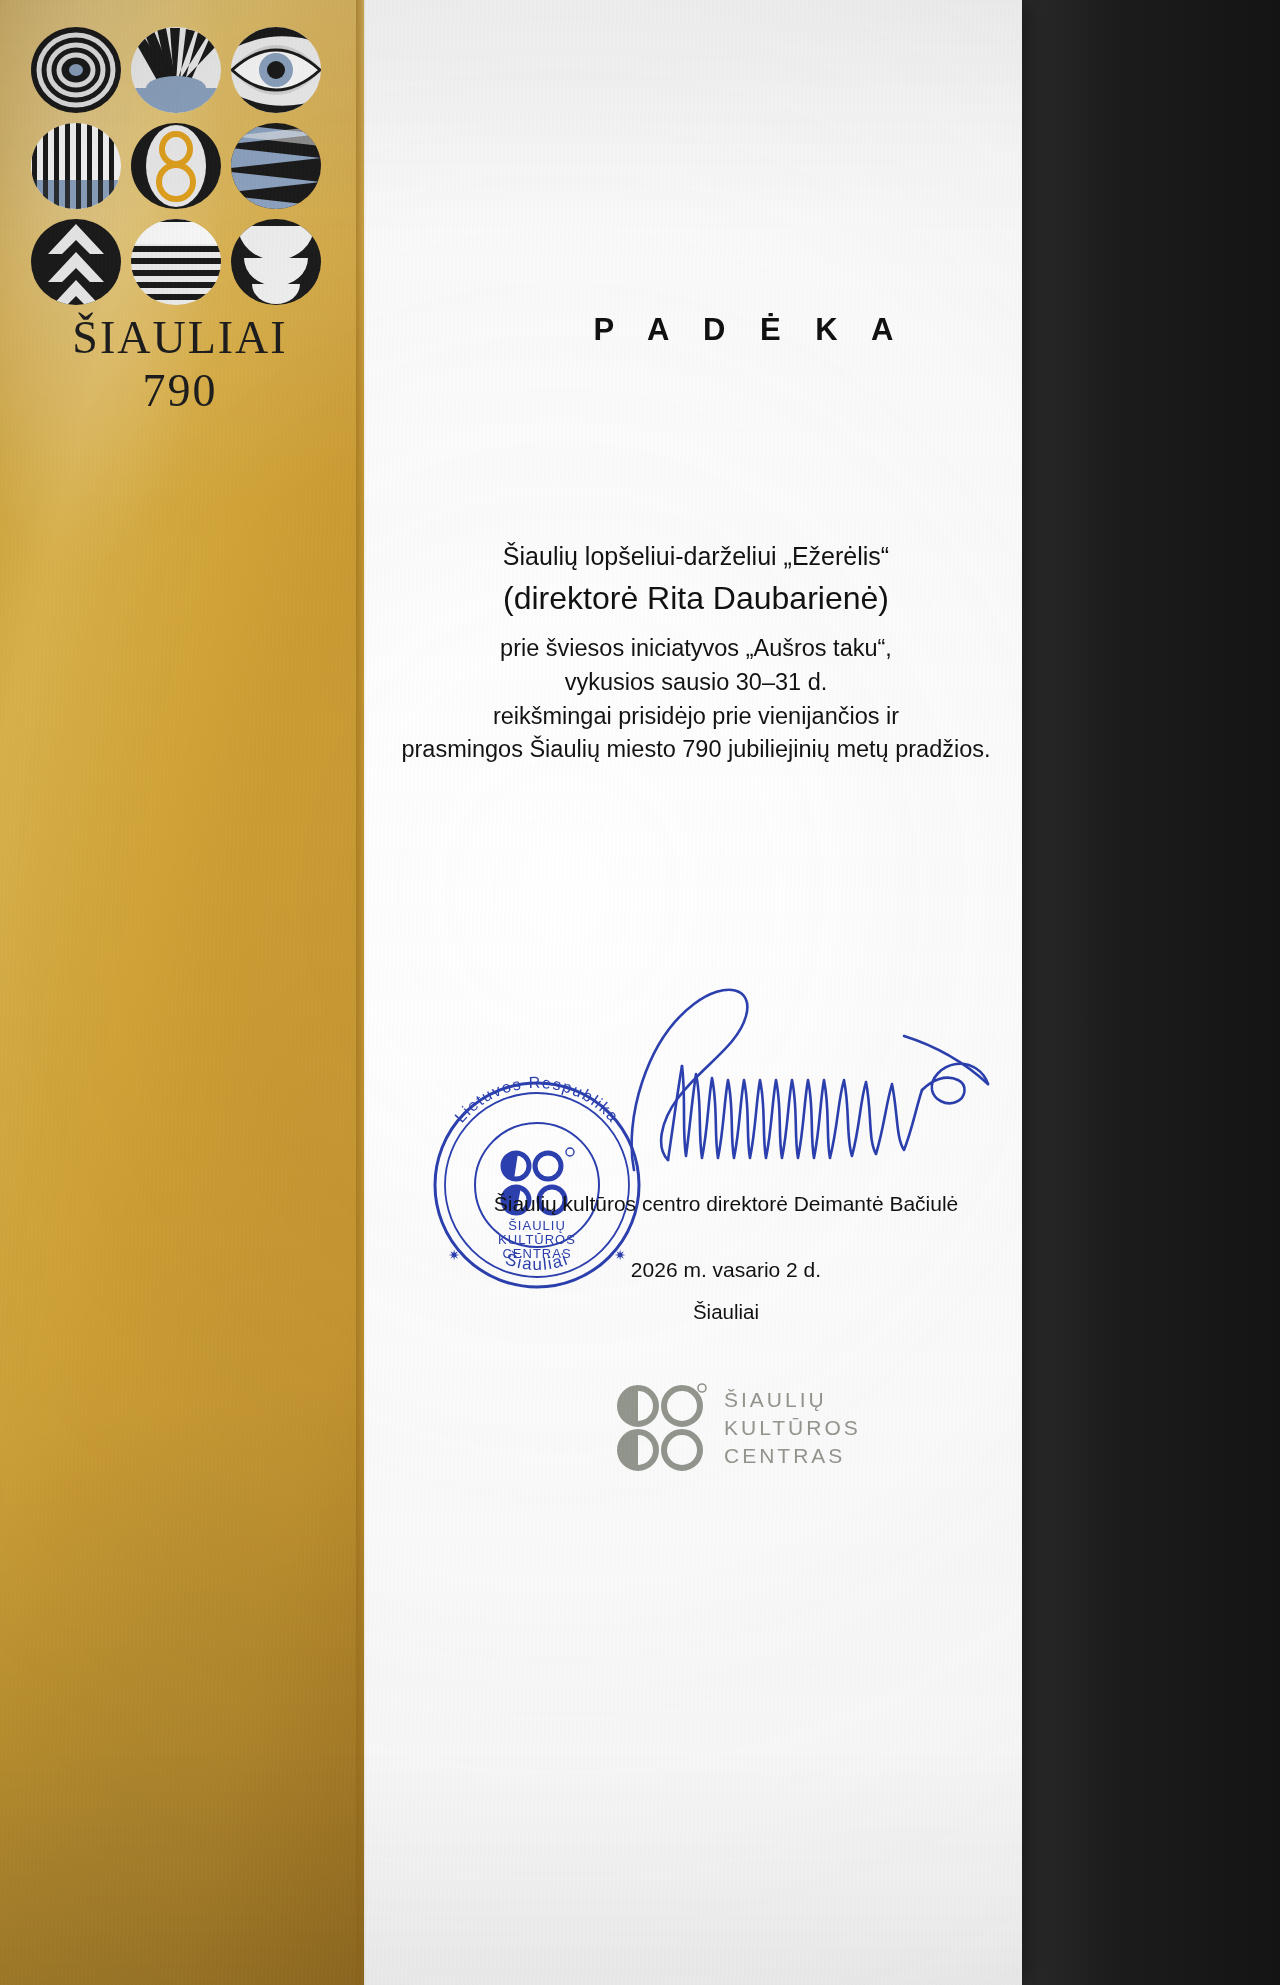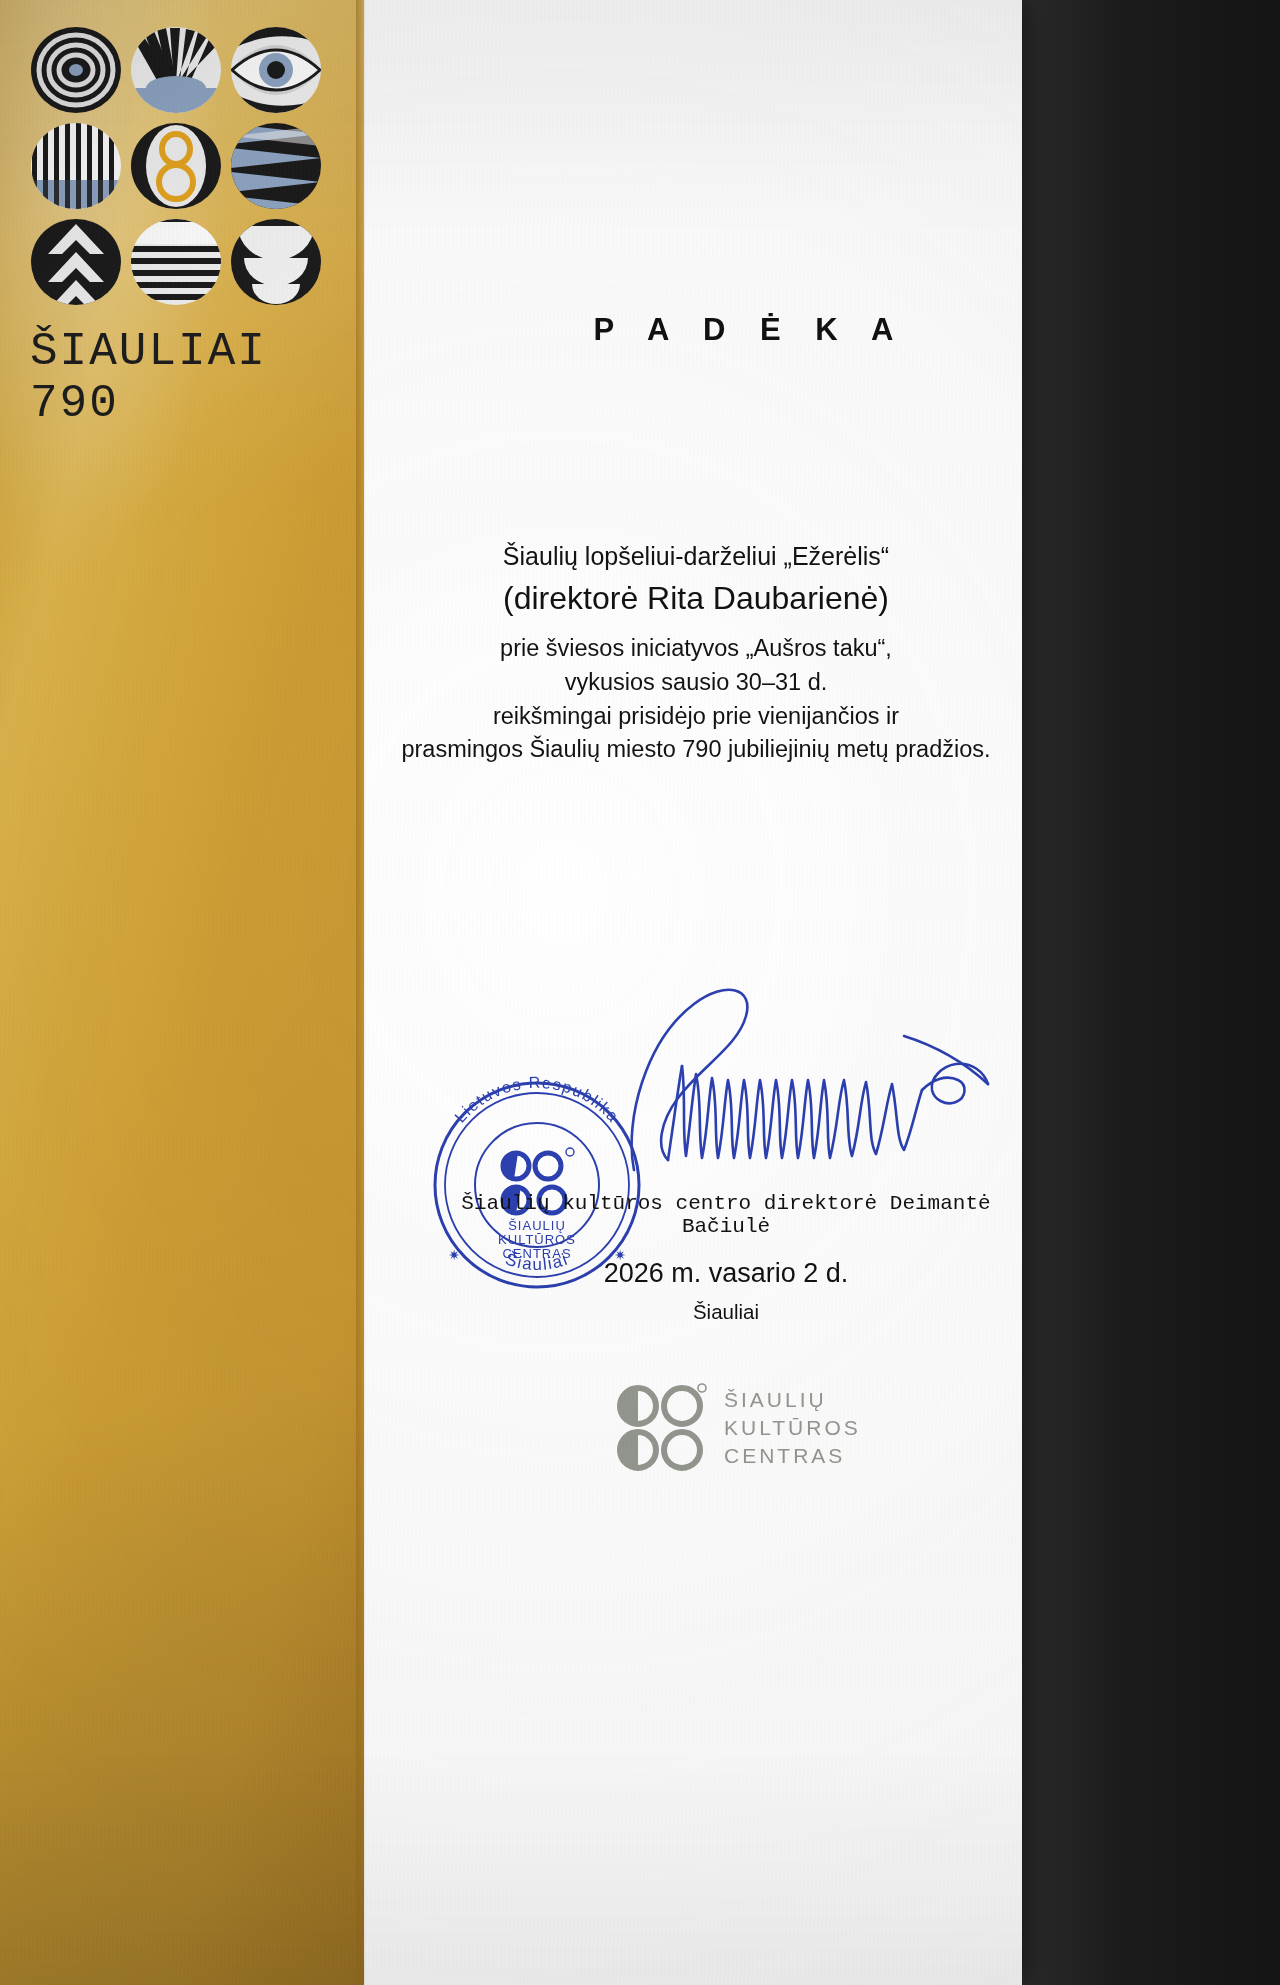--- a/index.html
+++ b/index.html
@@ -115,26 +115,27 @@
   .c1 { left: 100px; top: 0; }
   .c2 { left: 200px; top: 0; }
   .c3 { left: 0;   top: 96px; }
   .c4 { left: 100px; top: 96px; }
   .c5 { left: 200px; top: 96px; }
   .c6 { left: 0;   top: 192px; }
   .c7 { left: 100px; top: 192px; }
   .c8 { left: 200px; top: 192px; }
 
   .wordmark {
-    margin-top: 20px;
-    font-family: Liberation Mono, monospace;
+    margin-top: 5px;
+    font-family: Liberation Serif, serif;
     font-size: 46px;
     letter-spacing: 2px;
     color: #1d1d1d;
     font-weight: 400;
+    text-align: center;
   }
 
   
   .doc-title {
     position: absolute;
     left: 366px;
     top: 312px;
     width: 768px;
     text-align: center;
     font-size: 31px;
@@ -199,29 +200,28 @@
     height: 250px;
   }
   .sign-line {
     position: absolute;
     left: 60px;
     top: 222px;
     width: 600px;
     text-align: center;
     font-size: 21px;
     color: #111;
-    font-family: Liberation Mono, monospace;
   }
   .date-line {
     position: absolute;
     left: 130px;
     top: 288px;
     width: 460px;
     text-align: center;
-    font-size: 27px;
+    font-size: 21px;
     color: #111;
   }
   .city-line {
     position: absolute;
     left: 130px;
     top: 330px;
     width: 460px;
     text-align: center;
     font-size: 20.5px;
     color: #111;

